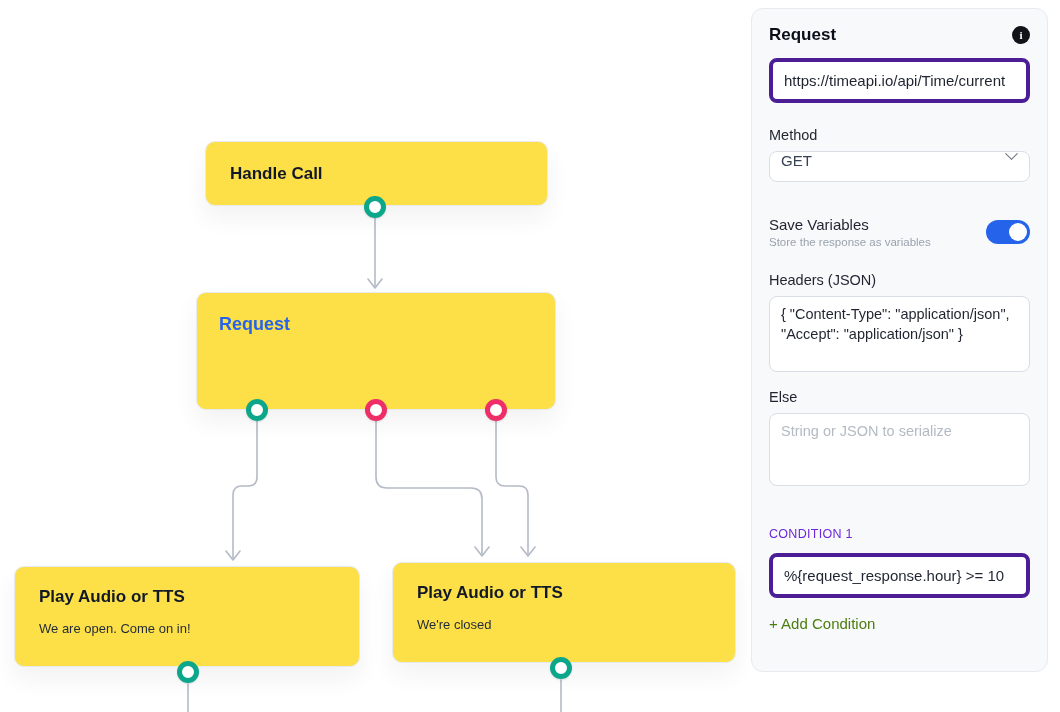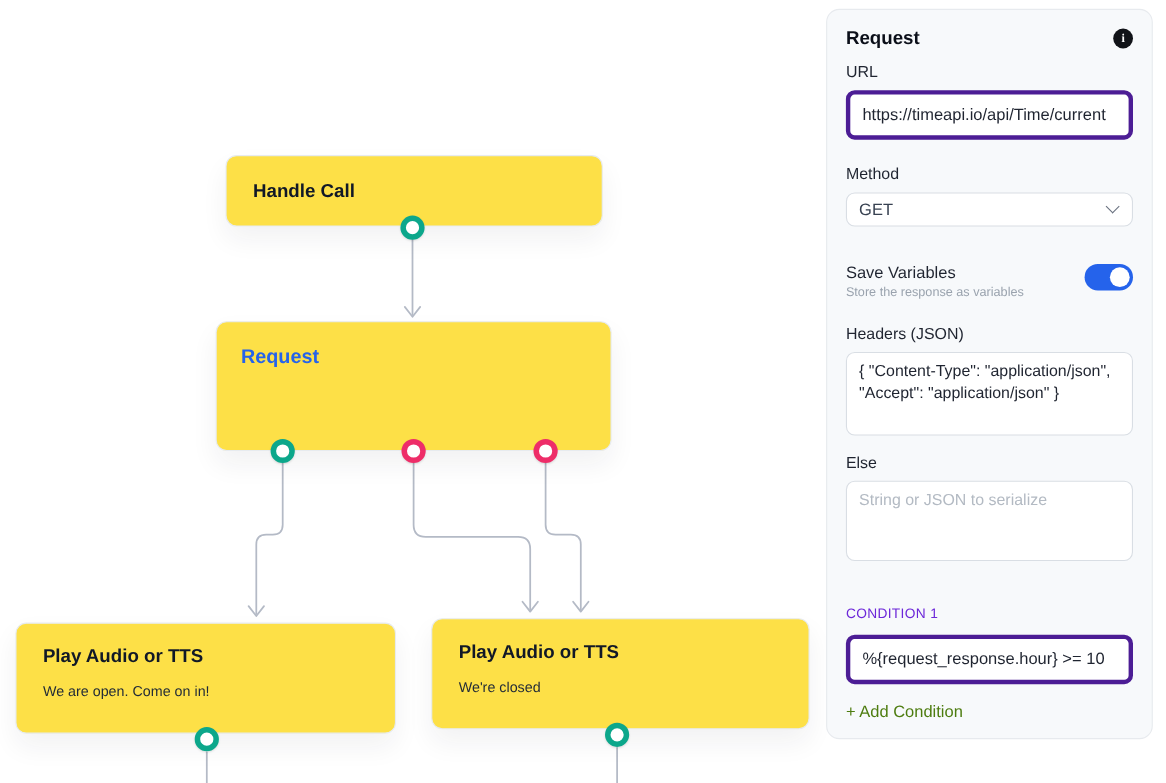--- a/index.html
+++ b/index.html
@@ -59,29 +59,29 @@
   .field-label { font-size:14.5px; color:#1f2430; margin-bottom:8px; }
   .text-input {
     width:100%; height:45px; background:#ffffff; border:4px solid #4c1d95; border-radius:8px;
     padding:0 11px; font-size:15px; color:#1f2430; font-family:"Liberation Sans", sans-serif;
     outline:none; white-space:nowrap; overflow:hidden;
   }
   .gap-lg { height:24px; } .gap-md { height:17px; } .gap-sm { height:10px; }
 
   .select {
     width:100%; height:31px; background:#ffffff; border:1px solid #d9dee4; border-radius:8px;
-    padding:0 11px; display:flex; align-items:center; justify-content:space-between;
+    padding:0 11px; display:flex; justify-content:space-between;
     font-size:15px; color:#374151; cursor:pointer;
   }
   .chevron-down {
     width:9px; height:9px; border-right:1.8px solid #6b7280; border-bottom:1.8px solid #6b7280;
     transform:rotate(45deg) translate(-2px,-2px); margin-right:2px;
   }
 
-  .toggle-row { display:flex; align-items:flex-start; justify-content:space-between; }
+  .toggle-row { display:flex; align-items:center; justify-content:space-between; }
   .toggle-label { font-size:15px; color:#1f2430; }
   .toggle-desc { font-size:11.5px; color:#9aa3ae; margin-top:3px; }
   .toggle {
     width:44px; height:24px; border-radius:13px; background:#2563eb; position:relative; flex-shrink:0; cursor:pointer;
   }
   .toggle .knob { position:absolute; right:3px; top:3px; width:18px; height:18px; border-radius:50%; background:#ffffff; }
 
   .textarea {
     width:100%; background:#ffffff; border:1px solid #d9dee4; border-radius:8px;
     padding:7px 11px; font-size:14.5px; line-height:1.38; color:#1f2430;
@@ -155,21 +155,20 @@
 
   </div>
 
   <div class="panel">
 
     <div class="panel-head">
       <div class="panel-title">Request</div>
       <div class="info-icon">i</div>
     </div>
 
-    <div class="field-label">URL</div>
     <input class="text-input" type="text" value="https://timeapi.io/api/Time/current" style="">
 
     <div class="gap-lg"></div>
 
     <div class="field-label">Method</div>
     <div class="select">
       <span>GET</span>
       <span class="chevron-down"></span>
     </div>
 

